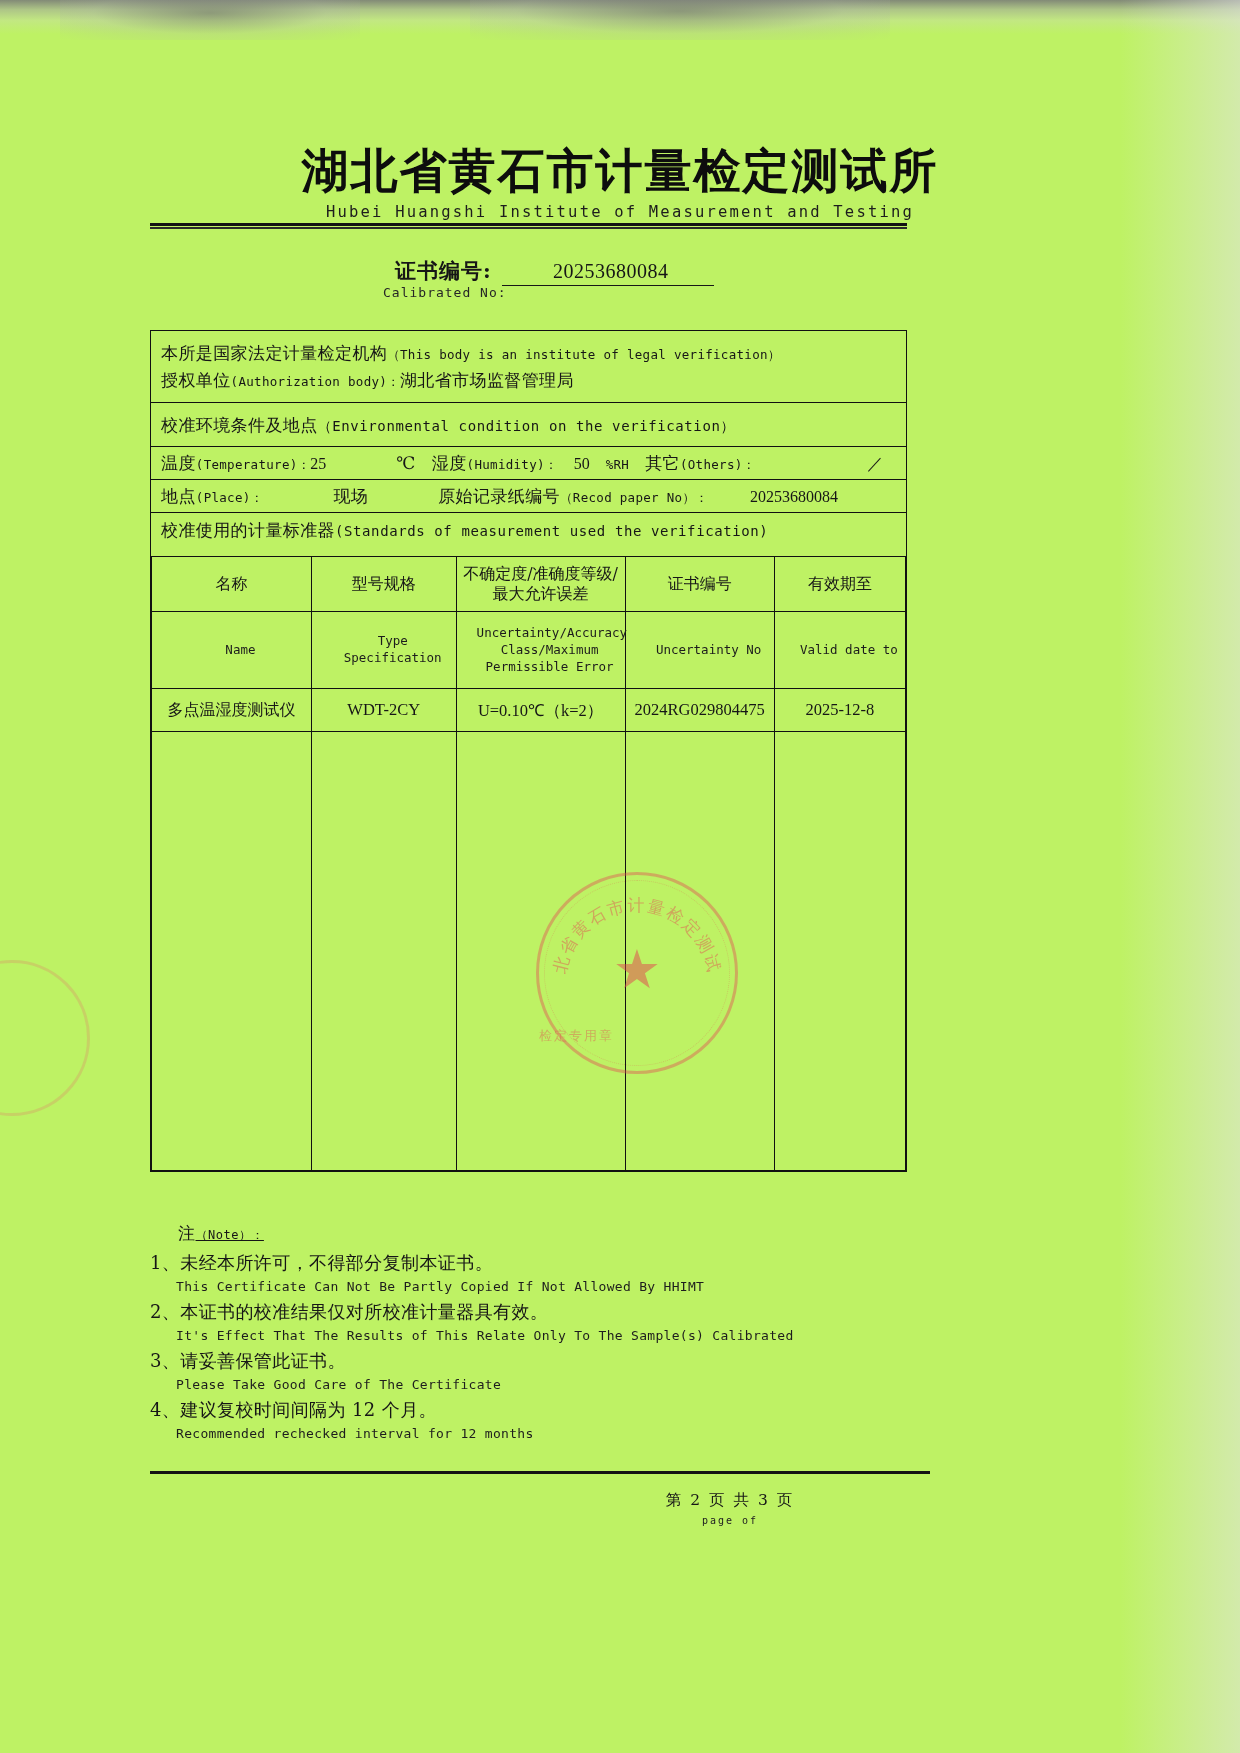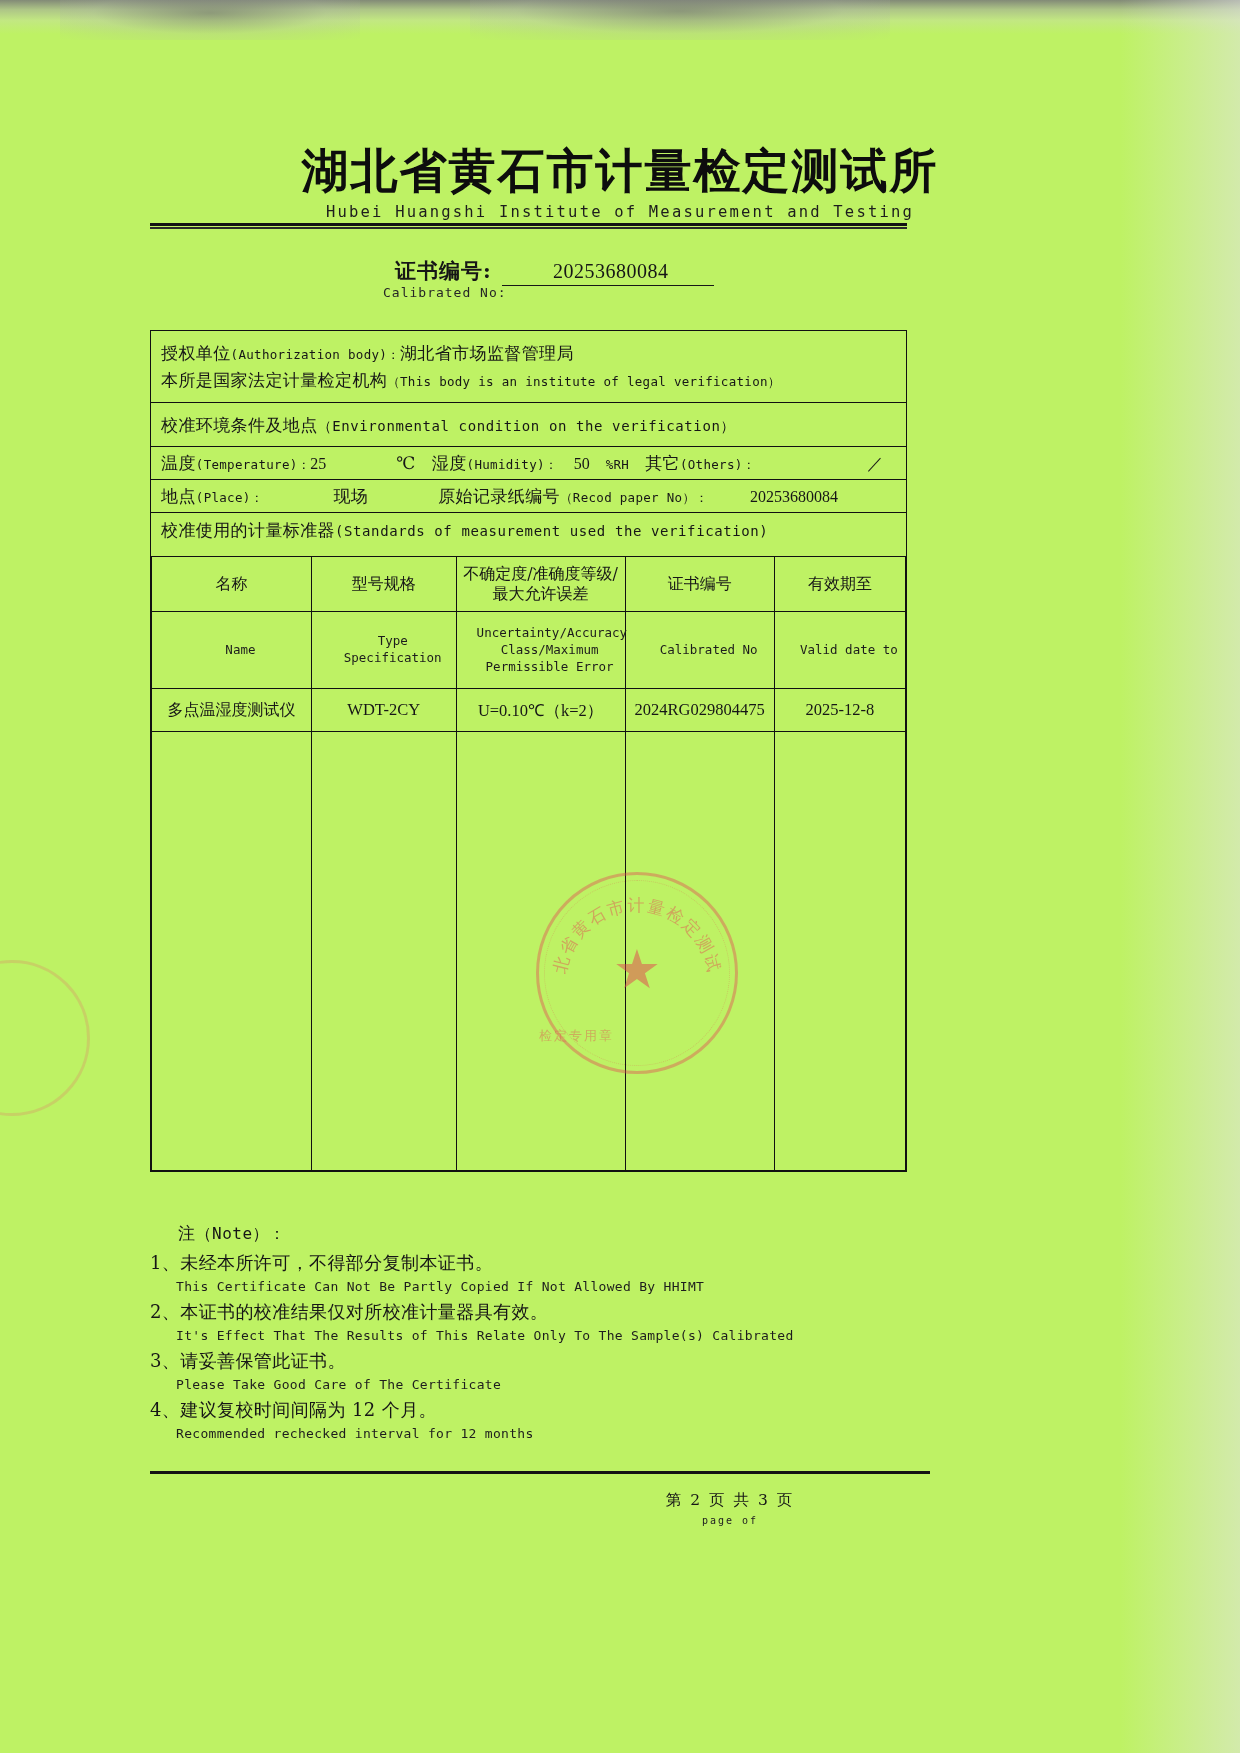--- a/index.html
+++ b/index.html
@@ -264,21 +264,22 @@
     width: 780px;
   }
   .note-title {
     font-family: "DejaVu Serif", serif;
     font-size: 17px;
     margin-left: 28px;
     letter-spacing: 0.5px;
   }
   .note-title .en-inline {
     font-family: "DejaVu Sans Mono", monospace;
-    font-size: 16px;
+    font-size: 12px;
+    text-decoration: underline;
   }
   .note-cn {
     font-family: "DejaVu Serif", serif;
     font-size: 18px;
     letter-spacing: 0.4px;
     margin-top: 6px;
   }
   .note-en {
     font-family: "DejaVu Sans Mono", monospace;
     font-size: 13px;
@@ -336,24 +337,24 @@
   <div class="cert-no-row">
     <span class="cert-no-label">证书编号:</span>
     <span class="cert-no-value">20253680084</span>
   </div>
   <div class="cert-no-en">Calibrated No:</div>
 
   <div class="main-table">
 
     <div class="block bb">
       <div class="line">
-        <span class="cn">授权单位</span><span class="en">(Authorization body)：</span><span class="cn">湖北省市场监督管理局</span>
+        <span class="cn">本所是国家法定计量检定机构</span><span class="en">（This body is an institute of legal verification）</span>
       </div>
       <div class="line">
-        <span class="cn">本所是国家法定计量检定机构</span><span class="en">（This body is an institute of legal verification）</span>
+        <span class="cn">授权单位</span><span class="en">(Authorization body)：</span><span class="cn">湖北省市场监督管理局</span>
       </div>
     </div>
 
     <div class="block bb">
       <div class="line">
         <span class="cn">校准环境条件及地点</span><span class="en-lg">（Environmental condition on the verification）</span>
       </div>
     </div>
 
     <div class="env-row">
@@ -415,21 +416,21 @@
           <td class="hdr-cn">有效期至</td>
         </tr>
         <tr>
           <td class="hdr-en">Name</td>
           <td class="hdr-en">Type Specification</td>
           <td class="hdr-en">
             <div>Uncertainty/Accuracy</div>
             <div>Class/Maximum</div>
             <div>Permissible Error</div>
           </td>
-          <td class="hdr-en">Calibrated No</td>
+          <td class="hdr-en">Uncertainty No</td>
           <td class="hdr-en">Valid date to</td>
         </tr>
         <tr>
           <td class="data-cell">多点温湿度测试仪</td>
           <td class="data-cell mono">WDT-2CY</td>
           <td class="data-cell mono">U=0.10℃（k=2）</td>
           <td class="data-cell mono">2024RG029804475</td>
           <td class="data-cell mono">2025-12-8</td>
         </tr>
         <tr>

